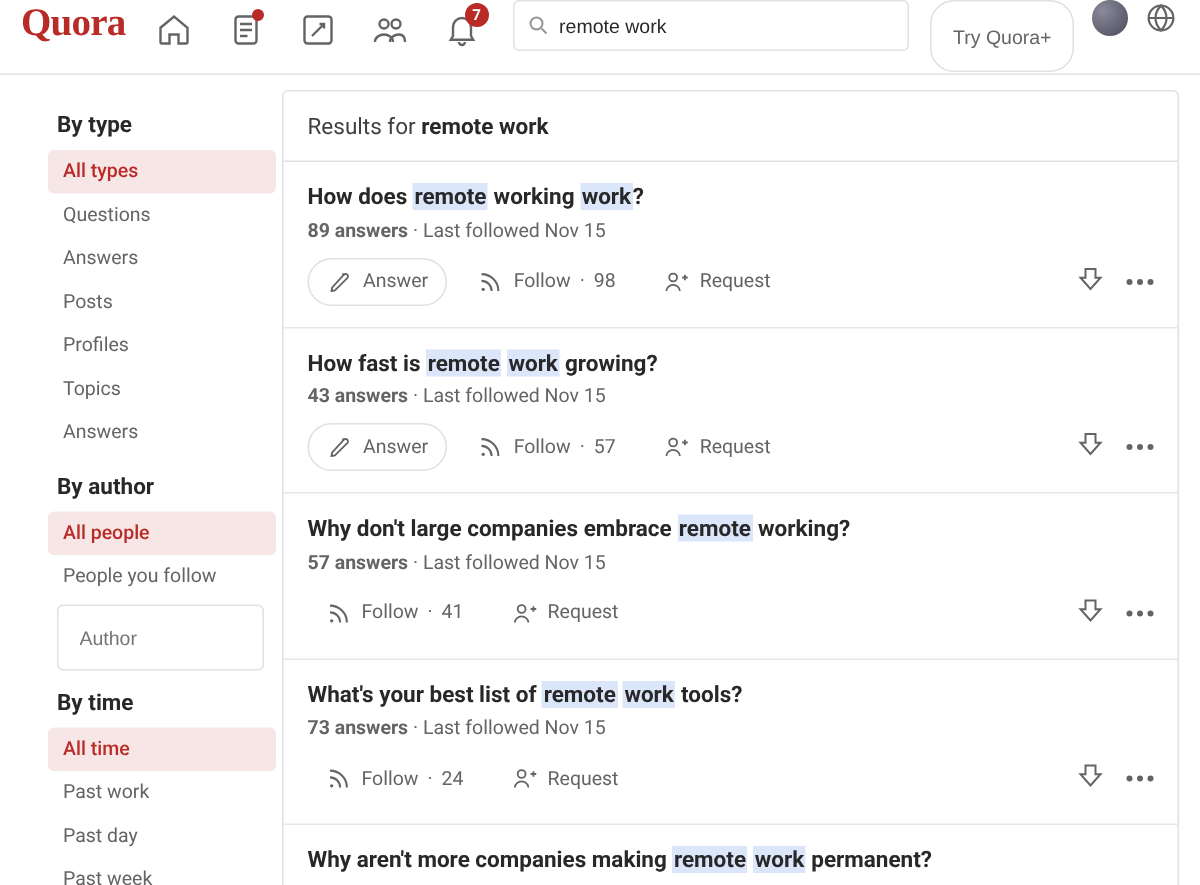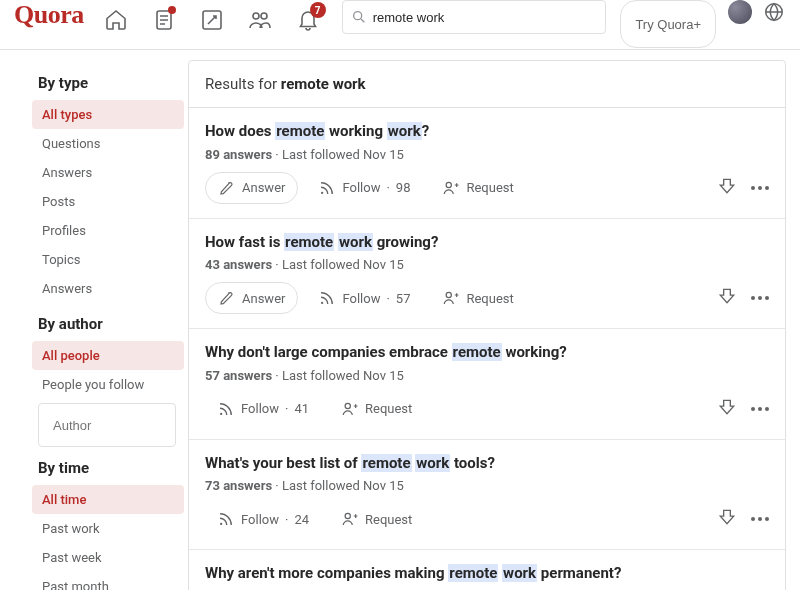--- a/index.html
+++ b/index.html
@@ -137,20 +137,21 @@
           <circle cx="10" cy="10" r="6"></circle>
           <path d="M20 20l-5-5"></path>
         </svg>
       <input placeholder="Author" style="">
     </div>
 
     <div class="sb-heading">By time</div>
     <div id="sb-time">
         <a class="sb-item active">All time</a>
         <a class="sb-item">Past work</a>
+        <a class="sb-item">Past day</a>
         <a class="sb-item">Past week</a>
         <a class="sb-item">Past month</a>
       </div>
   </div>
 
   <div class="content">
     <div class="results-panel">
       <div class="results-header">
         <span class="prefix">Results for </span><span class="query">remote work</span>
       </div>

